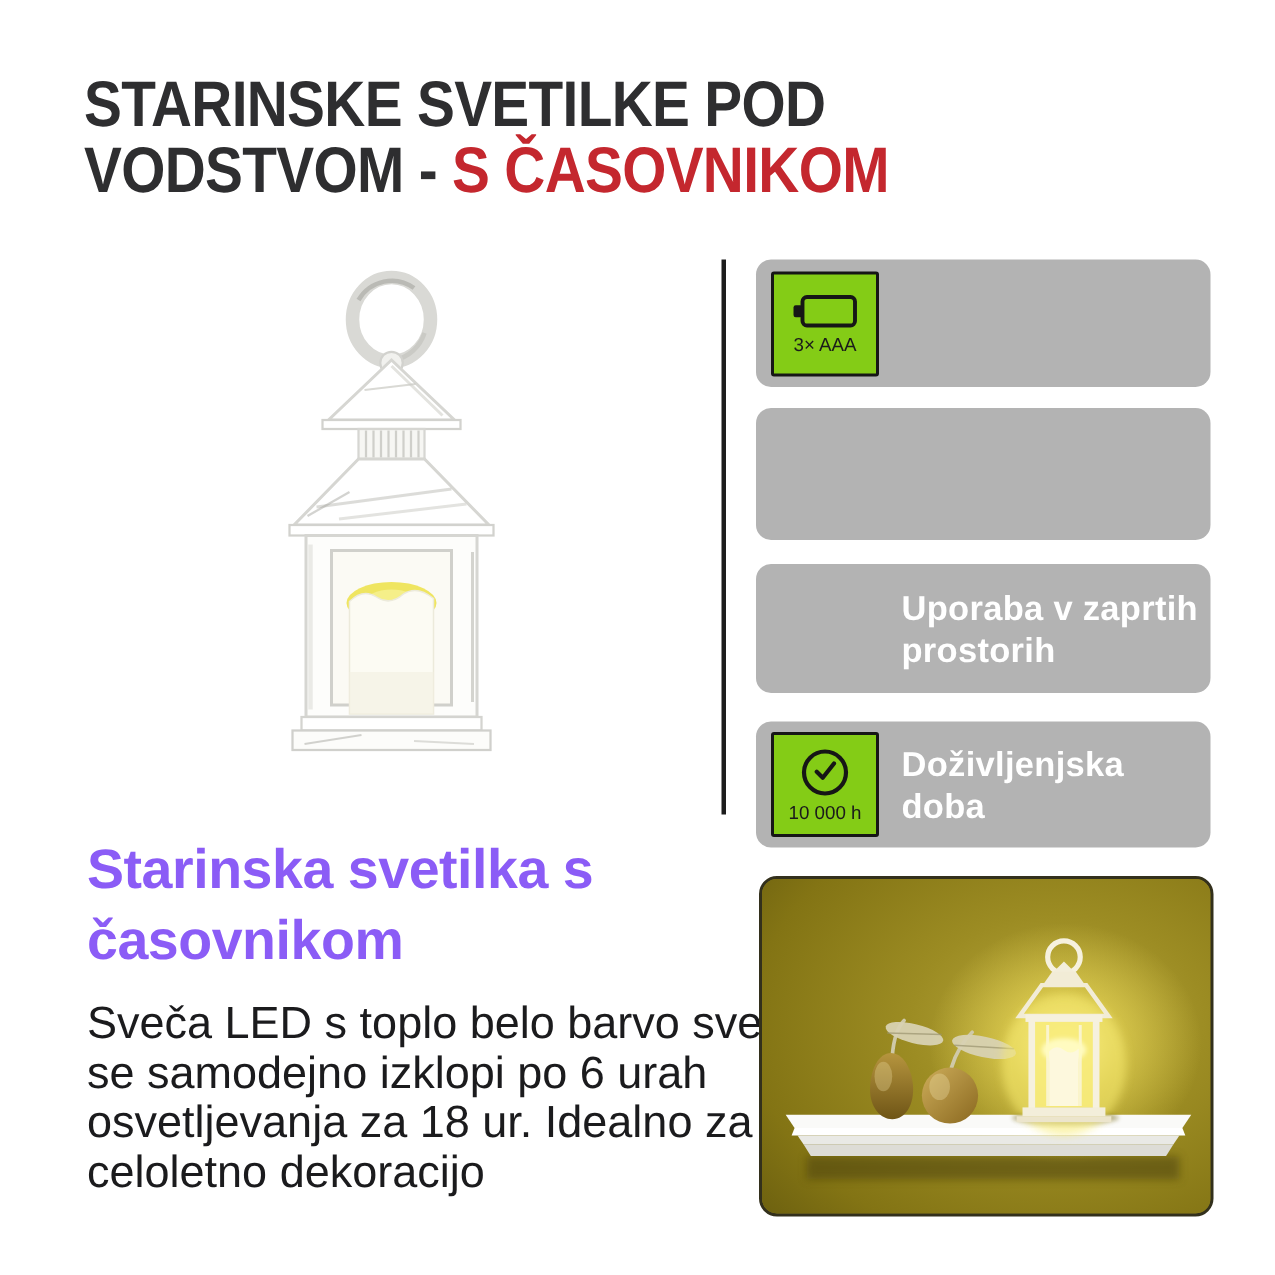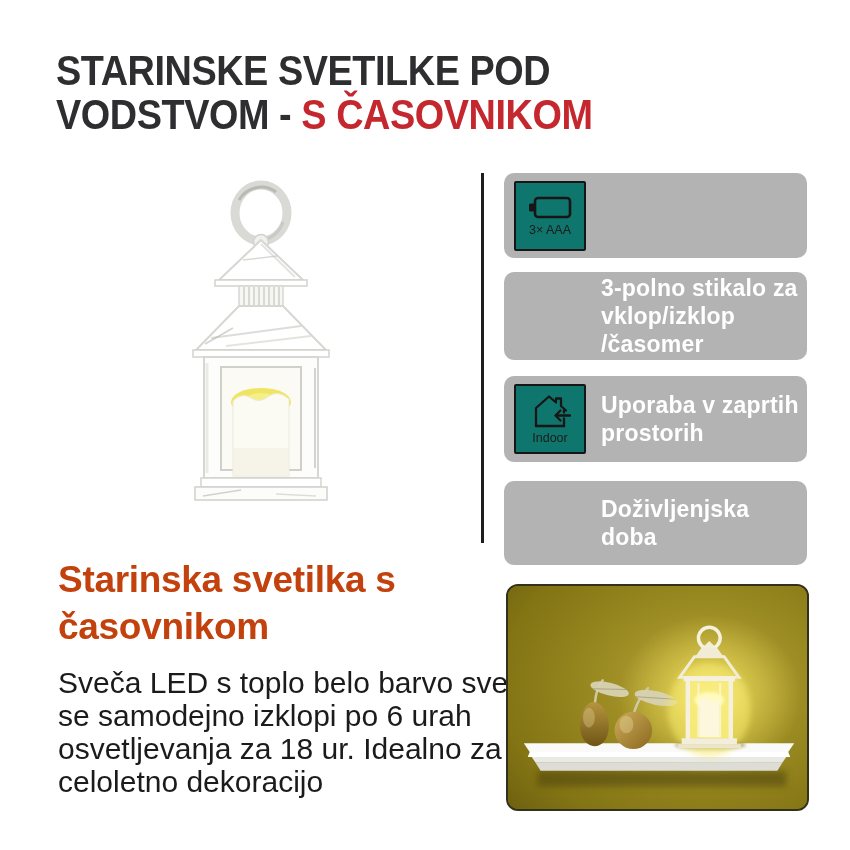--- a/index.html
+++ b/index.html
@@ -11,35 +11,35 @@
          line-height:44px;color:#2e2e30;letter-spacing:-0.5px;white-space:nowrap;
          transform:scaleX(0.88);transform-origin:0 0;}
   .title .accent{color:#c4272e;}
 
   
   .divider{position:absolute;left:470px;top:173px;width:3px;height:370px;background:#1d1d1d;}
 
   
   .feature{position:absolute;left:493px;width:303px;background:#b3b3b3;border-radius:10px;}
   .icon-box{position:absolute;left:10px;top:50%;transform:translateY(-50%);
-            width:72px;height:70px;background:#0f766e;border:2.5px solid #161616;
+            width:72px;height:70px;background:#84cc16;border:2.5px solid #161616;
             border-radius:2px;box-sizing:border-box;display:flex;flex-direction:column;
             align-items:center;justify-content:center;}
   .icon-caption{font-size:12.5px;line-height:13px;color:#1b1b1b;text-align:center;
                 white-space:pre-line;margin-top:3px;font-weight:400;}
   .feature-text{position:absolute;left:97px;top:50%;transform:translateY(-50%);
                 color:#ffffff;font-size:23px;line-height:28px;font-weight:600;
                 white-space:pre-line;letter-spacing:0.2px;}
 
   
   .product-illustration{position:absolute;left:170px;top:178px;width:160px;height:335px;}
 
   
   .prod-heading{position:absolute;left:47px;top:556px;font-size:37px;font-weight:700;
-                line-height:47px;color:#c2410c;white-space:pre-line;letter-spacing:-0.3px;}
+                line-height:47px;color:#8b5cf6;white-space:pre-line;letter-spacing:-0.3px;}
   .prod-desc{position:absolute;left:47px;top:666px;font-size:30px;line-height:33px;
              color:#1b1b1d;white-space:pre-line;}
 
   
   .photo{position:absolute;left:495px;top:584px;width:303px;height:227px;border-radius:12px;
          overflow:hidden;border:2px solid #33301c;box-sizing:border-box;background:#8d7d1a;}
   .photo svg{display:block;width:100%;height:100%;}
 </style>
 </head>
 <body>
@@ -95,40 +95,35 @@
     <div class="icon-box">
       <svg width="46" height="26" viewBox="0 0 46 26">
         <rect x="8" y="3" width="35" height="19" rx="3" fill="none" stroke="#161616" stroke-width="2.6"></rect>
         <rect x="2" y="8.5" width="6" height="8" rx="1.5" fill="#161616"></rect>
       </svg>
       <div class="icon-caption">3× AAA</div>
     </div>
   </div>
 
   <div class="feature" style="top:272px;height:88px;">
-    <div class="feature-text">3-polno stikalo za
-vklop/izklop
-/časomer</div>
   </div>
 
   <div class="feature" style="top:376px;height:86px;">
-    <div class="icon-box">
-      <svg width="42" height="36" viewBox="0 0 42 36">
-        <path d="M 7 33 L 7 15 L 20 3.5 L 27 9.5 L 27 5.5 L 32 5.5 L 32 13 L 37 17.5" fill="none" stroke="#161616" stroke-width="2.3" stroke-linejoin="round" stroke-linecap="round"></path>
-        <path d="M 35 17.5 L 35 19.5 M 35 25.5 L 35 33 L 7 33" fill="none" stroke="#161616" stroke-width="2.3" stroke-linecap="round"></path>
-        <path d="M 41 22.5 L 27 22.5" fill="none" stroke="#161616" stroke-width="2.3" stroke-linecap="round"></path>
-        <path d="M 31.5 17.5 L 26.5 22.5 L 31.5 27.5" fill="none" stroke="#161616" stroke-width="2.3" stroke-linejoin="round" stroke-linecap="round"></path>
-      </svg>
-      <div class="icon-caption">Indoor</div>
-    </div>
     <div class="feature-text">Uporaba v zaprtih
 prostorih</div>
   </div>
 
   <div class="feature" style="top:481px;height:84px;">
+    <div class="icon-box">
+      <svg width="36" height="36" viewBox="0 0 36 36">
+        <circle cx="18" cy="18" r="14" fill="none" stroke="#161616" stroke-width="2.8"></circle>
+        <path d="M 12.5 17.5 L 16.5 21.5 L 24 12" fill="none" stroke="#161616" stroke-width="2.8" stroke-linecap="round" stroke-linejoin="round"></path>
+      </svg>
+      <div class="icon-caption">10 000 h</div>
+    </div>
     <div class="feature-text">Doživljenjska doba</div>
   </div>
 
   <div class="prod-heading">Starinska svetilka s
 časovnikom</div>
   <div class="prod-desc">Sveča LED s toplo belo barvo svetlobe
 se samodejno izklopi po 6 urah
 osvetljevanja za 18 ur. Idealno za
 celoletno dekoracijo</div>
 

